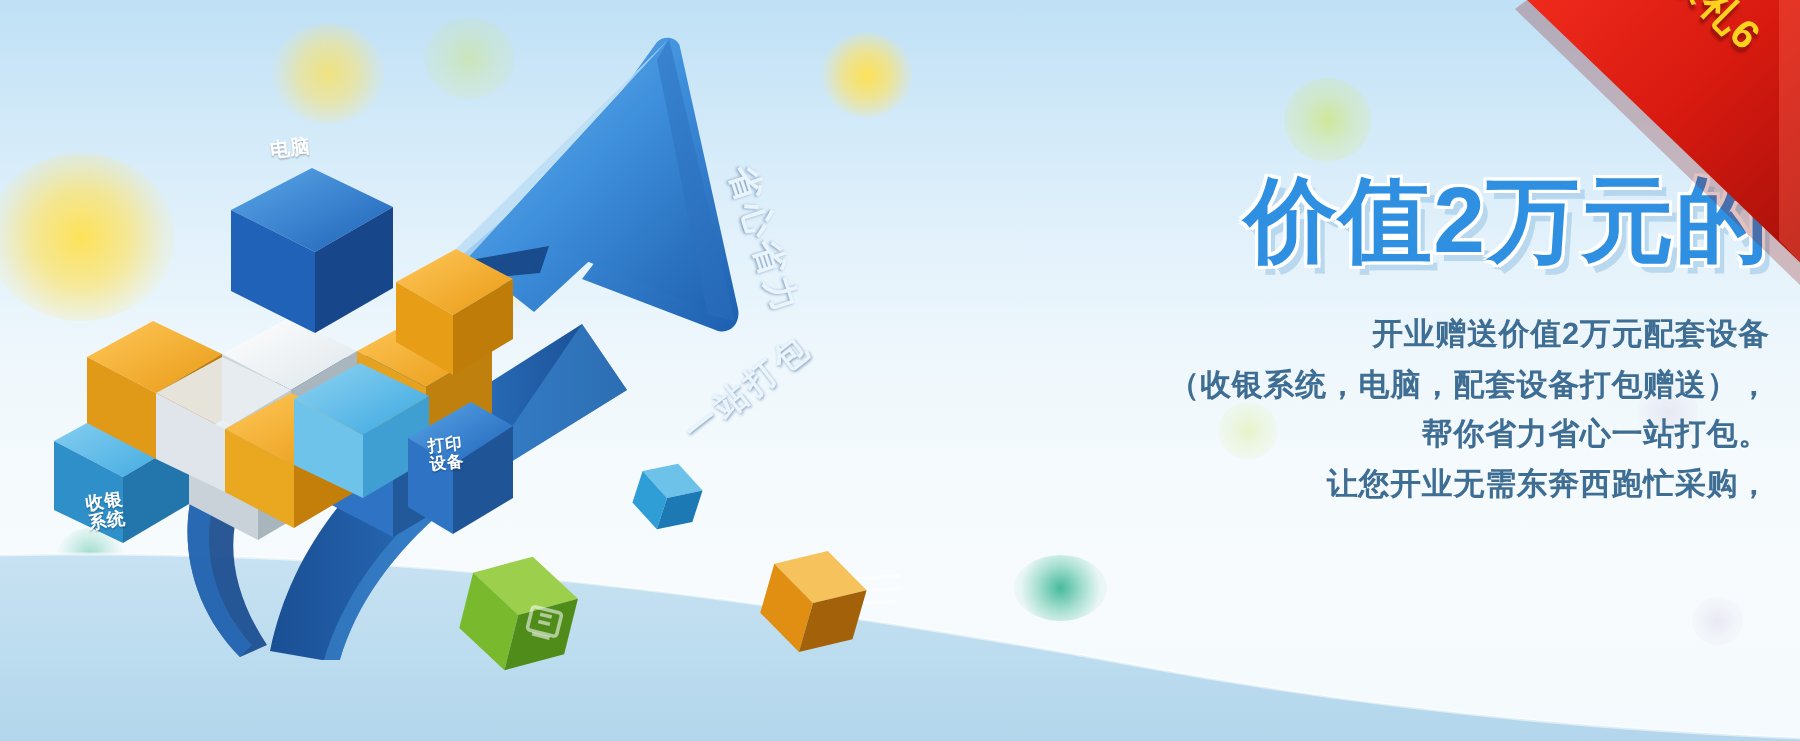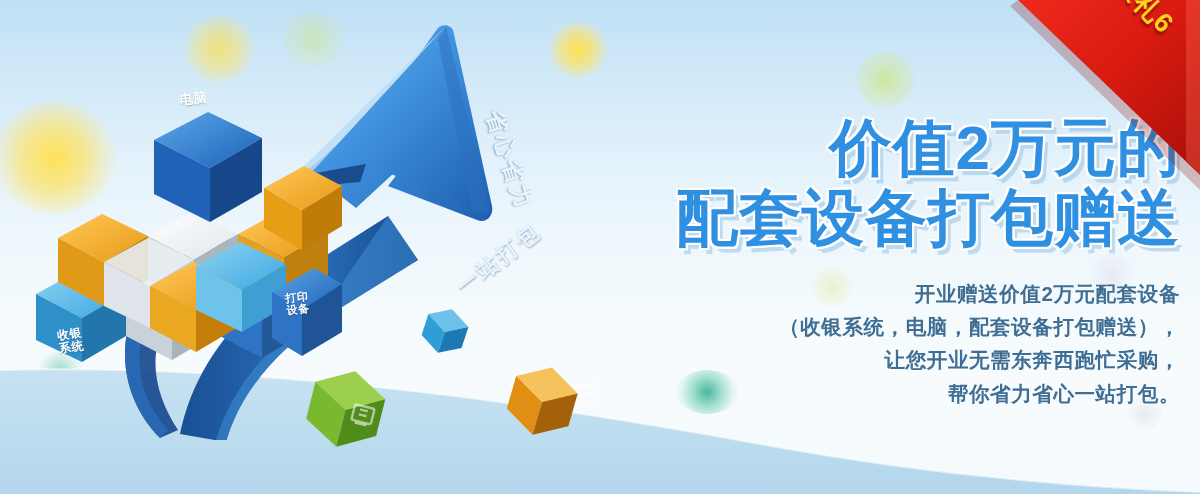--- a/index.html
+++ b/index.html
@@ -335,27 +335,26 @@
         <path d="M12,26 L44,8 L76,26 L44,44 Z" fill="#f5c25c"></path>
         <path d="M12,26 L44,44 L44,78 L12,60 Z" fill="#e08f12"></path>
         <path d="M44,44 L76,26 L76,60 L44,78 Z" fill="#a3620a"></path>
       </g>
     </svg>
   </div>
 
   <div class="copy">
     <div class="headline">
       <span class="hl">价值2万元的</span>
-      <span class="hl hl2">配套设备打包赠送</span>
     </div>
     <div class="subcopy">
       <span class="sline">开业赠送价值2万元配套设备</span>
       <span class="sline">（收银系统，电脑，配套设备打包赠送），</span>
+      <span class="sline">帮你省力省心一站打包。</span>
       <span class="sline">让您开业无需东奔西跑忙采购，</span>
-      <span class="sline">帮你省力省心一站打包。</span>
     </div>
   </div>
 
   <div class="ribbon">
     <svg width="190" height="190" viewBox="0 0 190 190">
       <defs>
         <linearGradient id="ribG" x1="0" y1="0" x2="1" y2="1">
           <stop offset="0%" stop-color="#ef2a1c"></stop>
           <stop offset="48%" stop-color="#d81a10"></stop>
           <stop offset="100%" stop-color="#a7100a"></stop>

